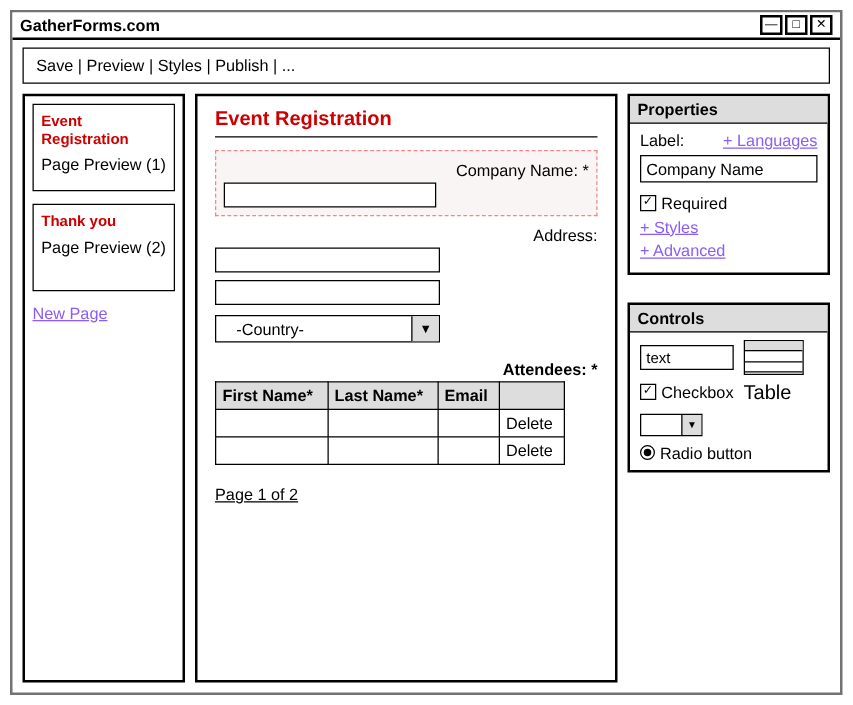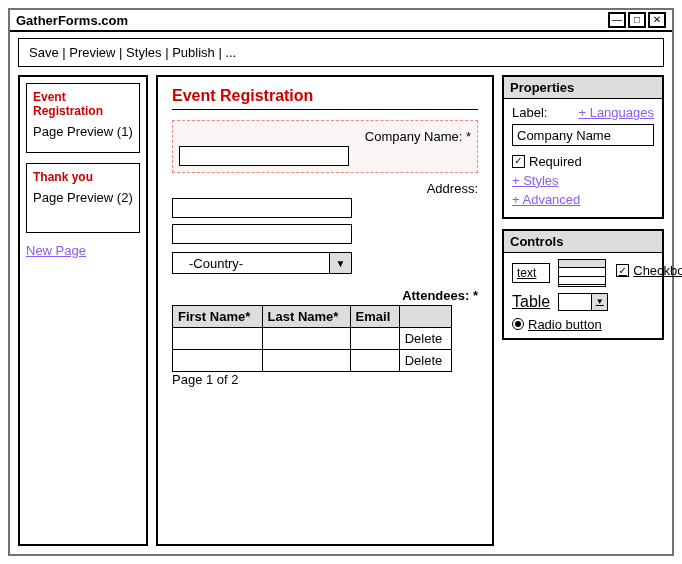--- a/index.html
+++ b/index.html
@@ -108,22 +108,22 @@
     width: 280px;
     font-size: 13px;
   }
   .table th, .table td {
     border: 1.5px solid #000;
     padding: 3px 5px;
     text-align: left;
     height: 22px;
   }
   .table th { background: #ddd; font-weight: bold; }
-  .page-indicator { }
-  .rightcol { width: 162px; display: flex; flex-direction: column; gap: 10px; }
+  .page-indicator { margin-top: 16px; text-decoration: underline; }
+  .rightcol { width: 162px; display: flex; flex-direction: column; gap: 22px; }
   .side-panel { border: 2px solid #000; }
   .side-head {
     background: #ddd;
     border-bottom: 1.5px solid #000;
     padding: 3px 6px;
     font-weight: bold;
   }
   .side-body { padding: 6px 8px; }
   .prop-row { display: flex; justify-content: space-between; align-items: center; margin-bottom: 4px; }
   .prop-input {
@@ -135,24 +135,23 @@
     display: flex; align-items: center;
   }
   .cb { display: inline-flex; align-items: center; gap: 4px; margin-bottom: 4px; }
   .cb .box {
     width: 13px; height: 13px; border: 1.5px solid #000;
     display: inline-flex; align-items: center; justify-content: center;
     font-size: 10px; line-height: 1;
   }
   .controls-grid {
     display: grid;
-    grid-template-columns: 1fr 1fr 1fr;
+    grid-template-columns: 1fr 1fr;
     gap: 6px 8px;
     align-items: center;
-    text-decoration: underline;
   }
   .ctrl-txt {
     border: 1.5px solid #000;
     height: 20px;
     display: flex; align-items: center; padding: 0 4px;
     font-size: 12px;
   }
   .mini-table {
     border: 1.5px solid #000;
     width: 48px; height: 28px;

